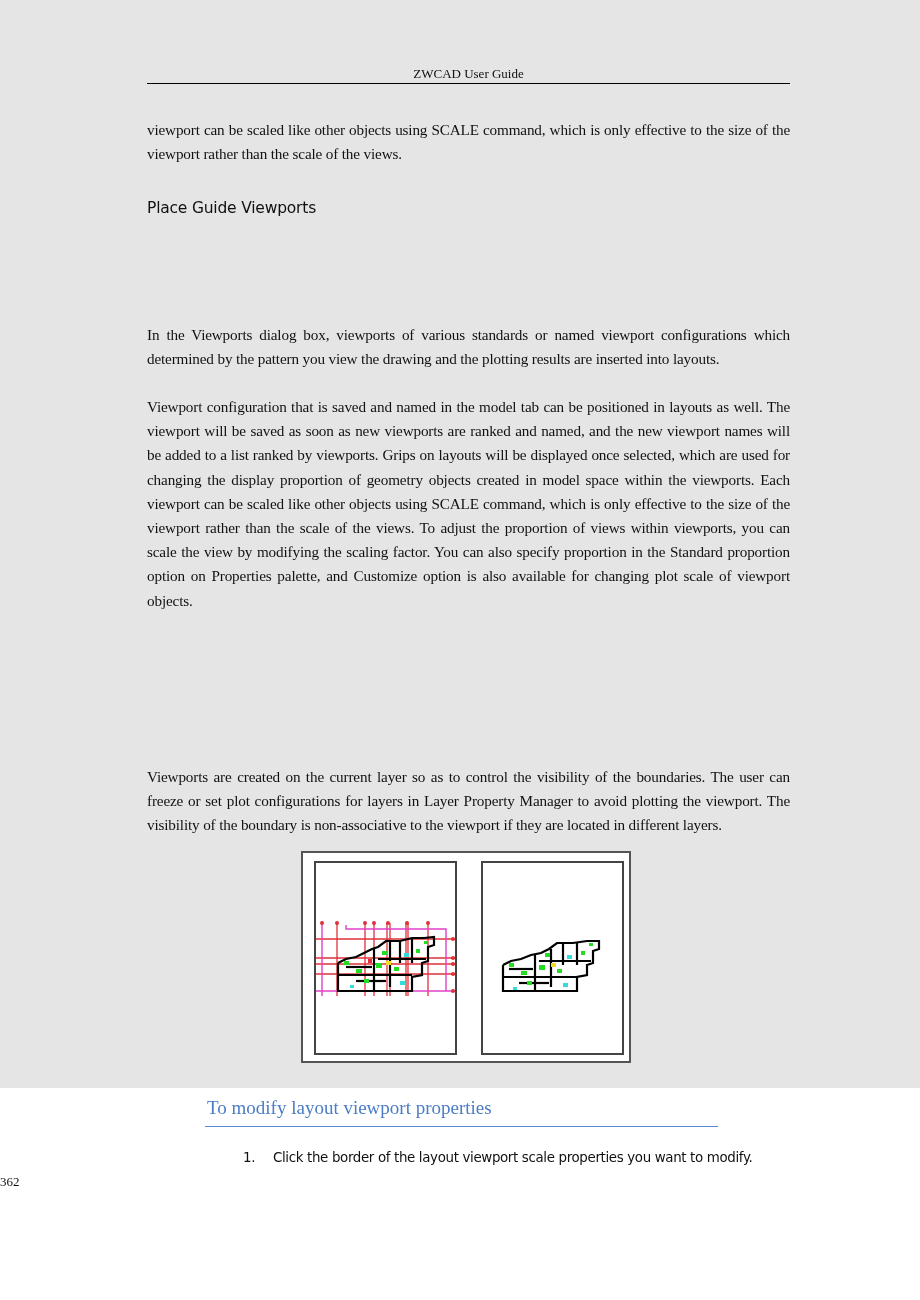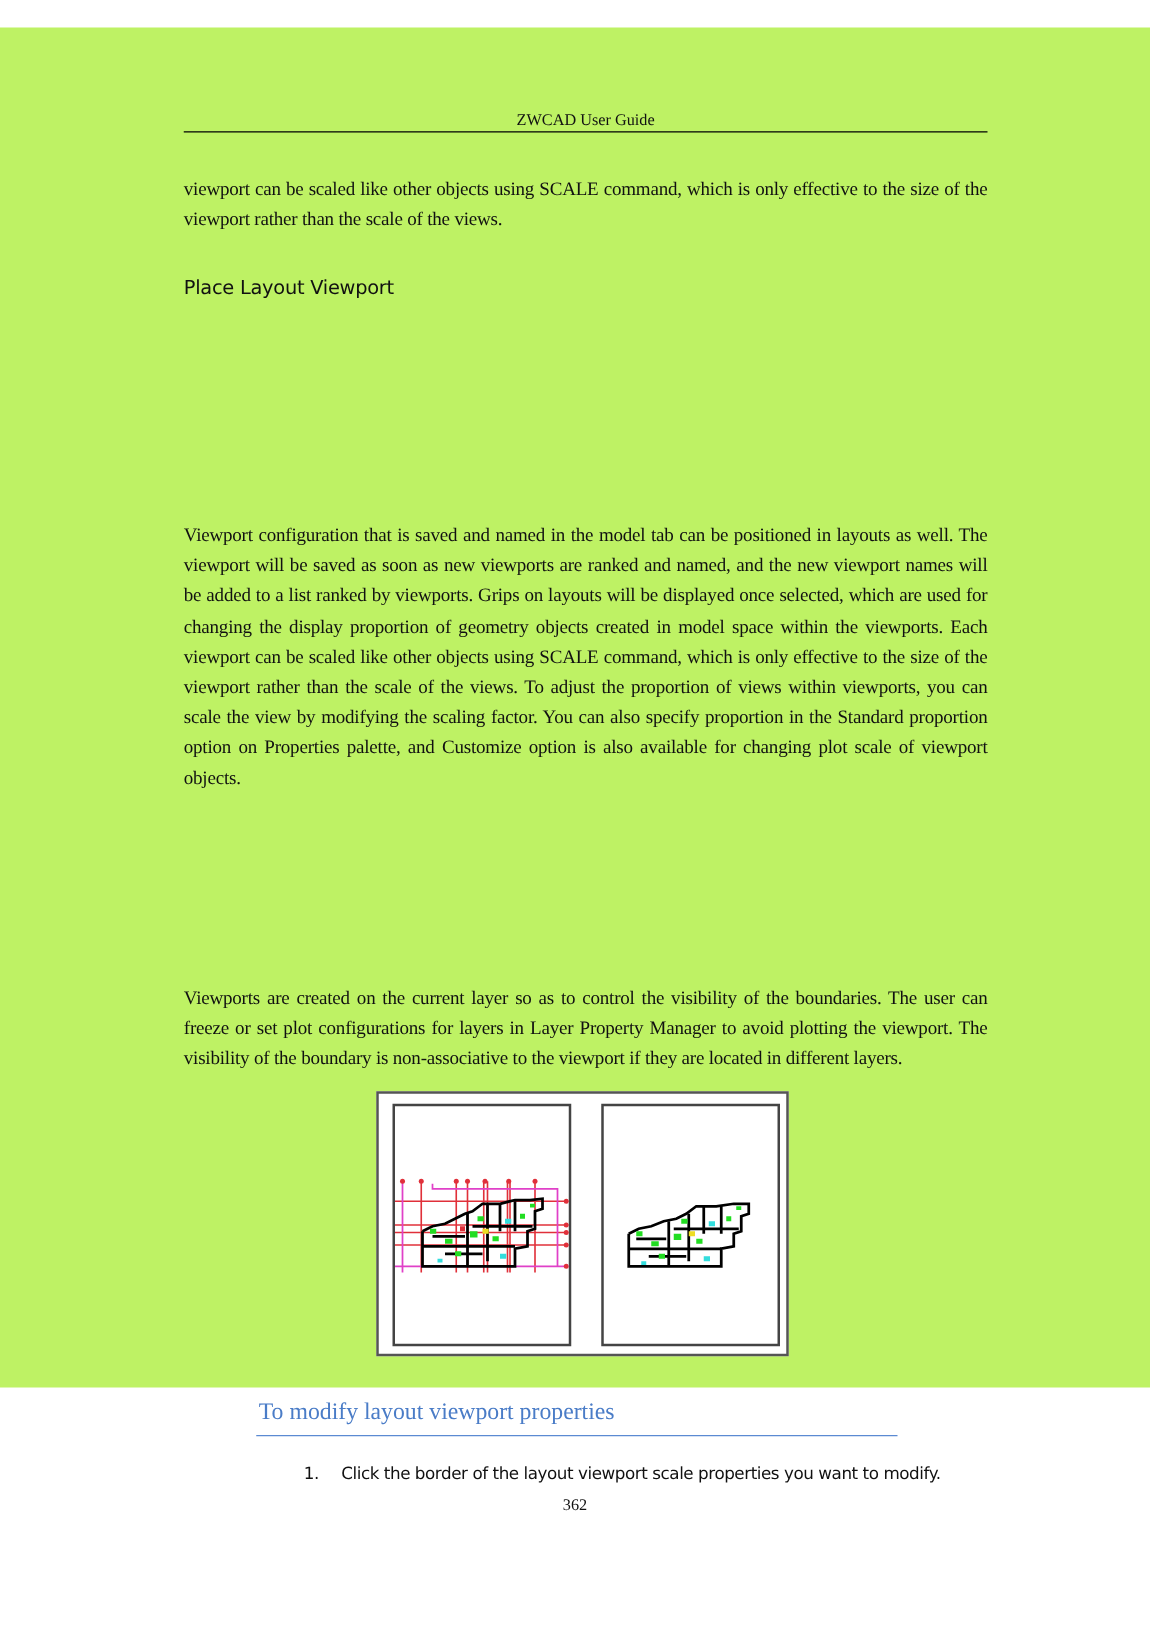--- a/index.html
+++ b/index.html
@@ -1,17 +1,17 @@
 <!DOCTYPE html>
 <html><head>
   <meta charset="utf-8">
   <style>
     html, body { margin: 0; padding: 0; background: #ffffff; }
     body { width: 920px; height: 1300px; position: relative; overflow: hidden; }
-    .page { position: absolute; left: 0; top: 0; width: 920px; height: 1088px; background: #bef264; margin-top: 22px; }
+    .page { position: absolute; left: 0; top: 0; width: 920px; height: 1088px; background: #e5e5e5; }
     .header {
       position: absolute; left: 147px; top: 64px; width: 643px; height: 19px;
       border-bottom: 1.5px solid #000;
       font-family: "Liberation Serif", serif; font-size: 13px; color: #111;
       text-align: center; line-height: 19px;
     }
     .body-text {
       position: absolute; left: 147px; width: 643px;
       font-family: "Liberation Serif", serif; font-size: 15.2px; color: #111;
       line-height: 24.2px; text-align: justify; letter-spacing: -0.15px;
@@ -38,35 +38,36 @@
     .proc-rule {
       position: absolute; left: 205px; top: 1126px; width: 513px; height: 0;
       border-top: 1.5px solid #5b8ad2;
     }
     .step {
       position: absolute; left: 243px; top: 1150px;
       font-family: "DejaVu Sans", sans-serif; font-size: 13.4px; color: #111; letter-spacing: -0.35px;
     }
     .step .num { display: inline-block; width: 30px; }
     .page-num {
-      position: absolute; left: 0; width: 920px; top: 1174px; text-align: center;
+      position: absolute; left: 0; width: 920px; top: 1174px; text-align: left;
       font-family: "Liberation Serif", serif; font-size: 13px; color: #111;
     }
   </style>
 </head>
 <body>
 
 <div class="page">
 
   <div class="header">ZWCAD User Guide</div>
 
   <div class="body-text" style="top:118px;">viewport can be scaled like other objects using SCALE command, which is only effective to the size of the viewport rather than the scale of the views.</div>
 
-  <div class="h2" style="top:199px;">Place Layout Viewport</div>
+  <div class="h2" style="top:199px;">Place Guide Viewports</div>
 
+  <div class="body-text" style="top:323px;">In the Viewports dialog box, viewports of various standards or named viewport configurations which determined by the pattern you view the drawing and the plotting results are inserted into layouts.</div>
   <div class="body-text" style="top:395px;">Viewport configuration that is saved and named in the model tab can be positioned in layouts as well. The viewport will be saved as soon as new viewports are ranked and named, and the new viewport names will be added to a list ranked by viewports. Grips on layouts will be displayed once selected, which are used for changing the display proportion of geometry objects created in model space within the viewports. Each viewport can be scaled like other objects using SCALE command, which is only effective to the size of the viewport rather than the scale of the views. To adjust the proportion of views within viewports, you can scale the view by modifying the scaling factor. You can also specify proportion in the Standard proportion option on Properties palette, and Customize option is also available for changing plot scale of viewport objects.</div>
 
 
   <div class="body-text" style="top:765px;font-family:Liberation Serif, serif;">Viewports are created on the current layer so as to control the visibility of the boundaries. The user can freeze or set plot configurations for layers in Layer Property Manager to avoid plotting the viewport. The visibility of the boundary is non-associative to the viewport if they are located in different layers.</div>
 
   <div class="figure">
     <div class="vp vp-left">
       <svg width="139" height="190" viewBox="0 0 139 190">
 
         <g stroke="#e0303a" stroke-width="1.3">

